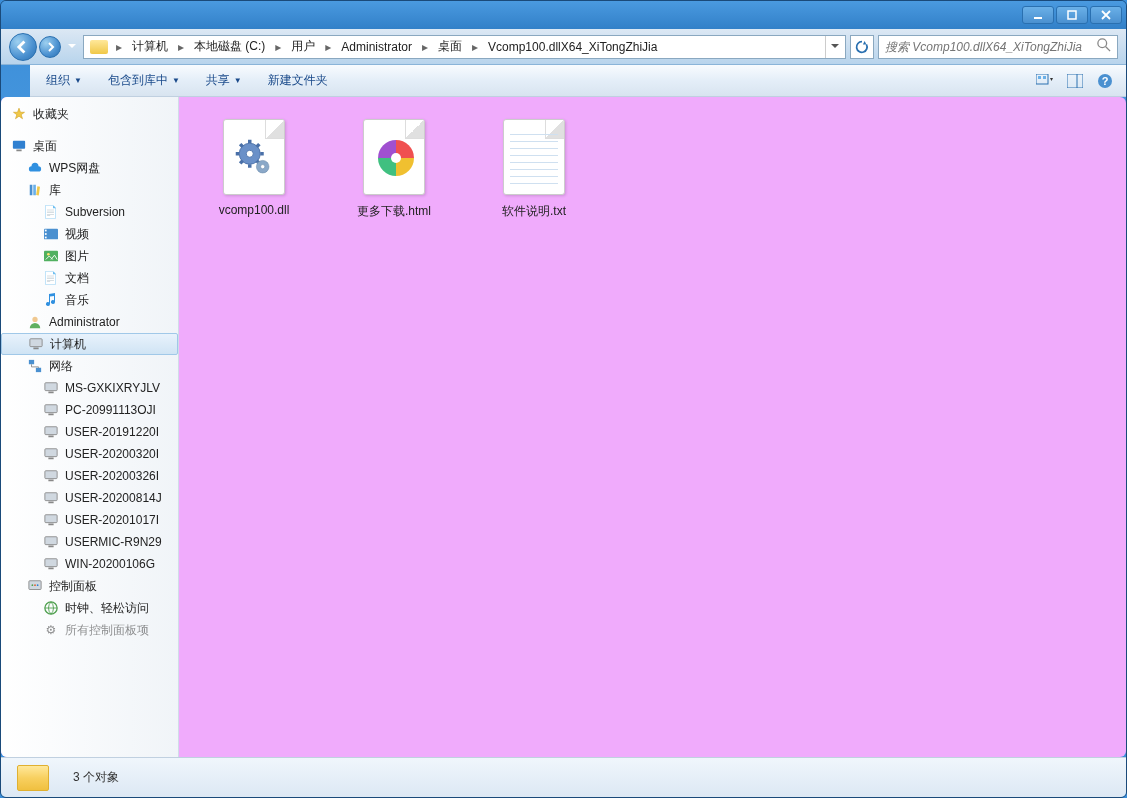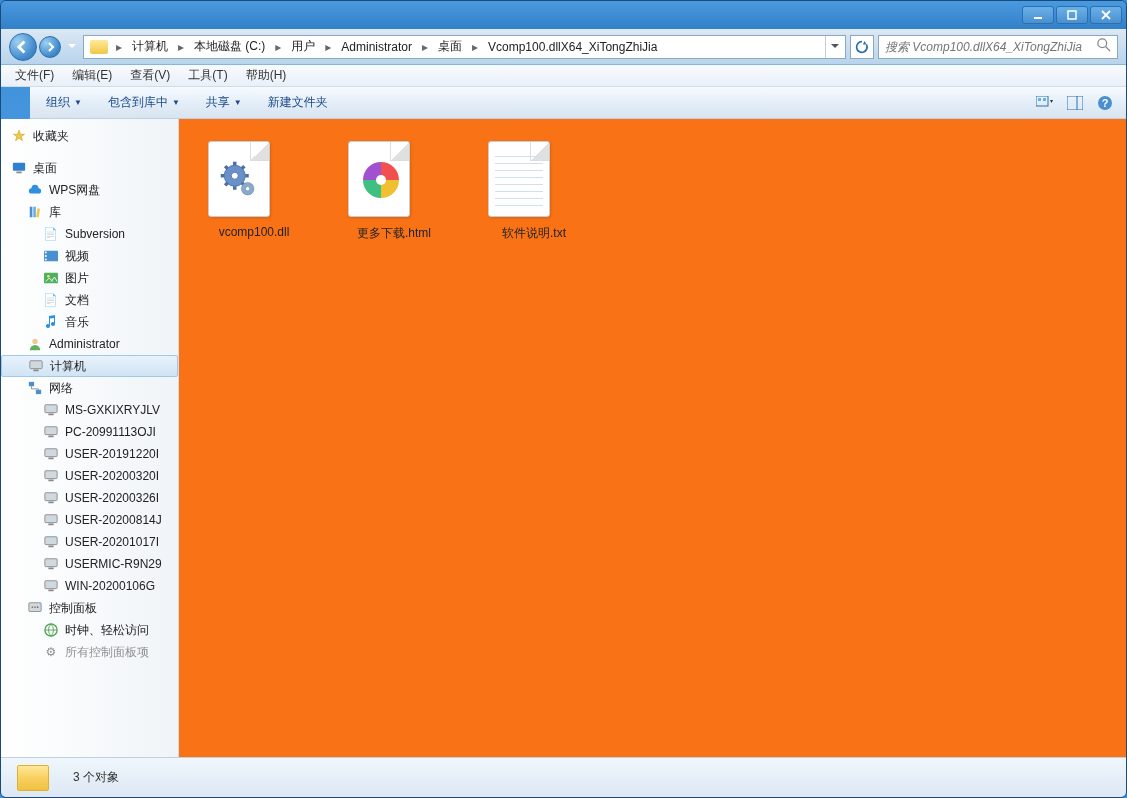--- a/index.html
+++ b/index.html
@@ -22,29 +22,29 @@
 .refresh-btn { width:24px; height:24px; border:1px solid #8aa8c0; background:#fff; display:flex; align-items:center; justify-content:center; cursor:pointer; }
 .searchbox { width:240px; height:24px; background:#fff; border:1px solid #8aa8c0; display:flex; align-items:center; padding:0 6px; }
 .searchbox input { flex:1; border:none; outline:none; font-style:italic; color:#be185d; font-size:12px; }
 .menubar { height:22px; background:linear-gradient(to bottom,#f8fbfe,#e8f0f8); border-bottom:1px solid #d0dce8; display:flex; align-items:center; padding:0 6px; gap:2px; }
 .menu-item { padding:2px 8px; cursor:pointer; color:#333; }
 .toolbar { height:32px; background:linear-gradient(to bottom,#f8fbfe 0%, #e4eef8 50%, #d8e4f0 100%); border-bottom:1px solid #c0d0e0; display:flex; align-items:center; padding:0 10px; gap:14px;margin-left:29px; }
 .tool-item { display:flex; align-items:center; gap:4px; color:#1a4a8a; cursor:pointer; padding:3px 6px; }
 .tool-drop { font-size:8px; color:#1a4a8a; }
 .toolbar-right { margin-left:auto; display:flex; align-items:center; gap:8px; }
 .tool-icon { width:22px; height:22px; display:flex; align-items:center; justify-content:center; cursor:pointer; }
-.content { flex:1; display:flex; background:#f97316; overflow:hidden; }
+.content { flex:1; display:flex; background:#f0abfc; overflow:hidden;border-radius:6px; }
 .sidebar { width:178px; background:linear-gradient(to right,#fff,#f0f4f8); border-right:1px solid #d0dce8; overflow-y:auto; overflow-x:hidden; padding:6px 0; }
 .tree-item { display:flex; align-items:center; height:22px; padding:0 4px 0 8px; cursor:pointer; white-space:nowrap; overflow:hidden; color:#222; }
 .tree-item.selected { background:linear-gradient(to bottom,#e8f2fc,#d0e4f4); border:1px solid #a0c8e8; border-radius:2px; }
 .tree-item .ti-icon { width:16px; height:16px; margin-right:6px; display:flex; align-items:center; justify-content:center; flex-shrink:0; }
 .ind-0{padding-left:10px}.ind-1{padding-left:26px}.ind-2{padding-left:42px}
 .tree-spacer{height:10px}
 .filearea { flex:1; padding:20px; display:flex; align-items:flex-start; gap:30px; overflow:auto; }
-.file-item { width:110px; display:flex; flex-direction:column; cursor:pointer; }
+.file-item { width:110px; display:flex; flex-direction:column; align-items:center; cursor:pointer; }
 .file-icon-wrap { width:80px; height:80px; display:flex; align-items:center; justify-content:center; }
 .file-label { margin-top:6px; text-align:center; color:#222; word-break:break-all; }
 .paper-bg { width:62px; height:76px; background:#fff; border:1px solid #ccc; border-radius:3px; box-shadow:1px 1px 3px rgba(0,0,0,0.15); position:relative; overflow:hidden; }
 .paper-bg::before { content:""; position:absolute; top:0; right:0; width:18px; height:18px; background:linear-gradient(135deg,#fff 50%,#e0e0e0 50%); border-left:1px solid #ddd; border-bottom:1px solid #ddd; }
 .paper-lines { position:absolute; top:14px; left:6px; right:6px; bottom:6px; background:repeating-linear-gradient(to bottom,#cfe0f0 0,#cfe0f0 1px,transparent 1px,transparent 7px); }
 .gear-dll { position:absolute; top:18px; left:10px; }
 .pinwheel { position:absolute; top:14px; left:8px; }
 .statusbar { height:40px; background:linear-gradient(to bottom,#f0f6fc,#dce8f4); border-top:1px solid #c0d0e0; display:flex; align-items:center; padding:0 16px; gap:24px; color:#333; }
 .status-folder { width:32px; height:26px; background:linear-gradient(to bottom,#ffe89a 0%,#f8d060 50%,#f0c040 100%); border-radius:2px; border:1px solid #e0b030; }
 .sidebar::-webkit-scrollbar{width:16px}
@@ -121,27 +121,20 @@
       <input placeholder="搜索 Vcomp100.dllX64_XiTongZhiJia" style="">
       <span>
         <svg width="14" height="14" viewBox="0 0 16 16">
             <circle cx="6" cy="6" r="5" fill="none" stroke="#888" stroke-width="1.5"></circle>
             <path d="M10 10 L15 15" stroke="#888" stroke-width="1.5"></path>
           </svg>
       </span>
     </div>
   </div>
 
-  <div class="menubar">
-    <span class="menu-item">文件(F)</span>
-    <span class="menu-item">编辑(E)</span>
-    <span class="menu-item">查看(V)</span>
-    <span class="menu-item">工具(T)</span>
-    <span class="menu-item">帮助(H)</span>
-  </div>
 
   <div class="toolbar">
     <div class="tool-item">
       <span>组织</span>
       <span class="tool-drop">▼</span>
     </div>
     <div class="tool-item">
       <span>包含到库中</span>
       <span class="tool-drop">▼</span>
     </div>

